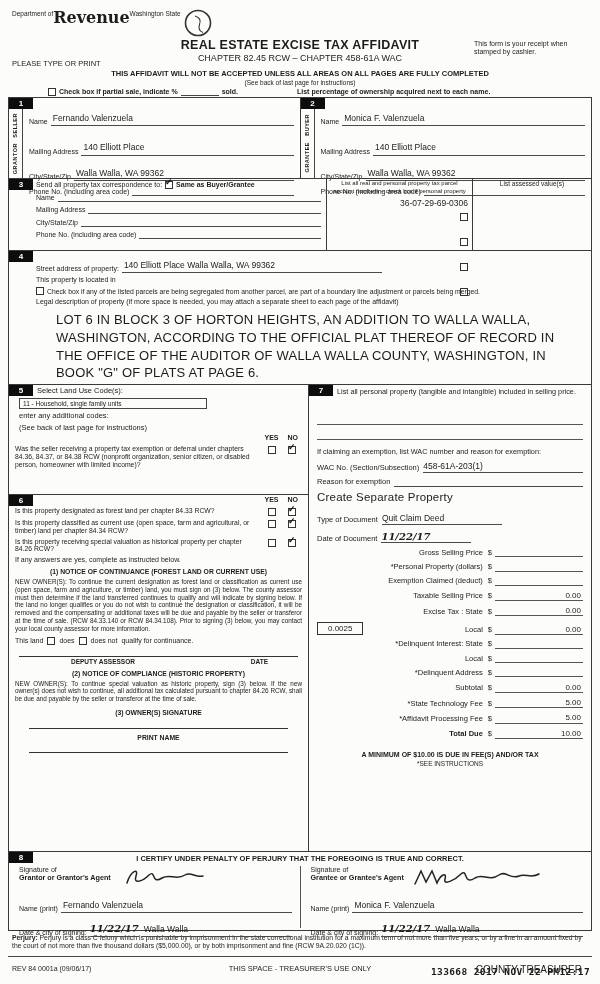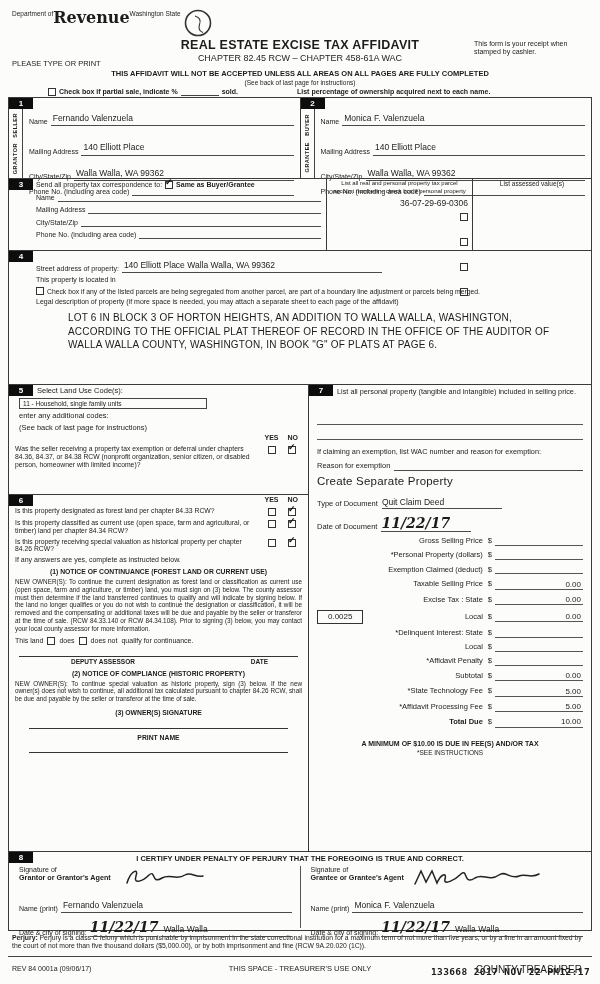--- a/index.html
+++ b/index.html
@@ -1,21 +1,21 @@
 <!DOCTYPE html>
 <html><head>
 <meta charset="utf-8">
 <style>
 *{box-sizing:border-box;margin:0;padding:0;}
 body{background:#d8d8d4;}
 .page{width:600px;height:984px;margin:0 auto;background:#fcfcfa;color:#1c1c1c;
   font-family:"Liberation Sans",sans-serif;position:relative;overflow:hidden;padding:0 8px;line-height:1.15;}
 .lbl{font-size:7px;}
 .val{font-size:8.5px;}
-.hand{font-family:"DejaVu Serif",serif;font-style:italic;font-weight:bold;font-size:14px;}
+.hand{font-family:"DejaVu Serif",serif;font-style:italic;font-weight:bold;font-size:10px;}
 .bold{font-weight:bold;}
 .center{text-align:center;}
 .fill{border-bottom:1px solid #4a4a4a;display:inline-block;min-height:9px;vertical-align:bottom;}
 .cb{display:inline-block;width:8px;height:8px;border:1px solid #333;background:#fff;position:relative;flex:none;vertical-align:middle;}
 .cb .mk{position:absolute;left:-1px;top:-4px;font-size:9px;font-weight:bold;color:#111;line-height:1;}
 .badge{position:absolute;left:0;top:0;width:24px;height:11px;background:#0d0d0d;color:#fff;font-size:8px;font-weight:bold;
   display:flex;align-items:center;justify-content:center;z-index:3;}
 
 .p-header{height:97px;position:relative;}
 .logo{position:absolute;left:4px;top:10px;display:flex;align-items:flex-start;gap:2px;}
@@ -50,21 +50,21 @@
 .s3-left{width:318px;border-right:1px solid #3a3a3a;padding:2px 5px 2px 27px;}
 .s3-left .frow{margin-top:3.5px;}
 .s3-mid{width:146px;border-right:1px solid #3a3a3a;padding:1px 4px;}
 .s3-right{flex:1;padding:1px 4px;}
 .col-hdr{font-size:6px;text-align:center;line-height:1.25;}
 .parcel-row{display:flex;align-items:flex-end;gap:4px;margin-top:4px;flex-direction:column;}
 .parcel-row .fill{flex:1;}
 
 .s4{height:135px;margin-top:-1px;border:1px solid #3a3a3a;position:relative;padding:3px 8px 0 27px;}
 .s4 .frow{margin-top:3px;}
-.legal-text{margin:5px 8px 0 32px;font-size:10px;line-height:1.35;letter-spacing:.2px;}
+.legal-text{margin:5px 8px 0 20px;font-size:13px;line-height:1.35;letter-spacing:.2px;}
 
 .main{display:flex;height:468px;margin-top:-1px;border:1px solid #3a3a3a;}
 .main-left{width:300px;border-right:1px solid #3a3a3a;display:flex;flex-direction:column;}
 .s5{height:110px;border-bottom:1px solid #3a3a3a;position:relative;padding:2px 6px 0 6px;}
 .s6{flex:1;position:relative;padding:0 6px;}
 .main-right{flex:1;position:relative;padding:2px 8px 0 8px;}
 .s5-title{margin-left:22px;font-size:7.5px;}
 .code-box{border:1px solid #444;width:188px;margin:2px 0 0 4px;padding:1px 3px;font-size:6.5px;}
 .yn-hdr{display:flex;justify-content:flex-end;gap:9px;font-size:7px;font-weight:bold;padding-right:4px;margin-top:2px;}
 .q-row{display:flex;align-items:flex-start;margin-top:3px;}
@@ -73,21 +73,21 @@
 .notice-title{text-align:center;font-size:6.8px;font-weight:bold;margin-top:4px;}
 .notice-body{font-size:6.35px;line-height:1.22;text-align:justify;margin-top:2px;}
 .land-row{display:flex;align-items:center;gap:4px;font-size:7px;margin-top:5px;}
 .assessor-line{border-top:1px solid #333;margin:11px 4px 0 4px;}
 .assessor-row{display:flex;justify-content:space-between;font-size:6.5px;font-weight:bold;padding:1px 34px 0 56px;}
 .sigline{border-bottom:1px solid #333;height:12px;margin:0 14px;}
 
 .s7-pp{display:flex;margin-top:1px;}
 .s7-pp .q-text{font-size:7.3px;margin-left:20px;}
 .blank-line{border-bottom:1px solid #555;height:15px;}
-.mrow{display:flex;align-items:center;justify-content:flex-end;margin-top:5.2px;font-size:7.5px;}
+.mrow{display:flex;align-items:flex-end;justify-content:flex-end;margin-top:5.2px;font-size:7.5px;}
 .mlabel{text-align:right;}
 .mdollar{margin:0 3px 0 5px;}
 .mfill{width:88px;border-bottom:1px solid #555;text-align:right;font-size:8px;padding-right:2px;min-height:9px;}
 .rate-box{border:1.5px solid #333;padding:1px 10px;font-size:8px;margin-right:auto;}
 .wac-row{display:flex;align-items:flex-end;gap:4px;font-size:7.5px;margin-top:5px;}
 .wac-row .fill{flex:1;}
 .reason-big{font-size:11.5px;margin-top:4px;letter-spacing:.2px;}
 
 .s8{height:80px;margin-top:-1px;border:1px solid #3a3a3a;position:relative;}
 .s8-hdr{text-align:center;font-size:7.5px;font-weight:bold;padding-top:3px;}
@@ -361,20 +361,24 @@
 
     <div class="main-right">
       <div class="badge">7</div>
       <div class="s7-pp">
         <span class="q-text">List all  personal property (tangible and intangible) included in selling price.</span>
       </div>
       <div class="blank-line" style="margin-top:14px;"></div>
       <div class="blank-line"></div>
       <div class="lbl" style="font-size:7.3px;margin-top:8px;">If claiming an exemption, list WAC number and reason for exemption:</div>
       <div class="wac-row">
+        <span>WAC No. (Section/Subsection)</span>
+        <span class="fill"><span class="val">458-61A-203(1)</span></span>
+      </div>
+      <div class="wac-row">
         <span>Reason for exemption</span>
         <span class="fill"></span>
       </div>
       <div class="reason-big">Create Separate Property</div>
       <div class="wac-row" style="margin-top:10px;">
         <span>Type of Document</span>
         <span class="fill" style="flex:0 0 120px;"><span class="val">Quit Claim Deed</span></span>
       </div>
       <div class="wac-row" style="margin-top:6px;">
         <span>Date of Document</span>
@@ -416,21 +420,21 @@
           <span class="mlabel">*Delinquent Interest: State</span>
           <span class="mdollar">$</span>
           <span class="mfill"><span></span></span>
         </div>
       <div class="mrow">
           <span class="mlabel">Local</span>
           <span class="mdollar">$</span>
           <span class="mfill"><span></span></span>
         </div>
       <div class="mrow">
-          <span class="mlabel">*Affidavit Penalty</span>
+          <span class="mlabel">*Delinquent Address</span>
           <span class="mdollar">$</span>
           <span class="mfill"><span></span></span>
         </div>
       <div class="mrow">
           <span class="mlabel">Subtotal</span>
           <span class="mdollar">$</span>
           <span class="mfill"><span>0.00</span></span>
         </div>
       <div class="mrow">
           <span class="mlabel">*State Technology Fee</span>

